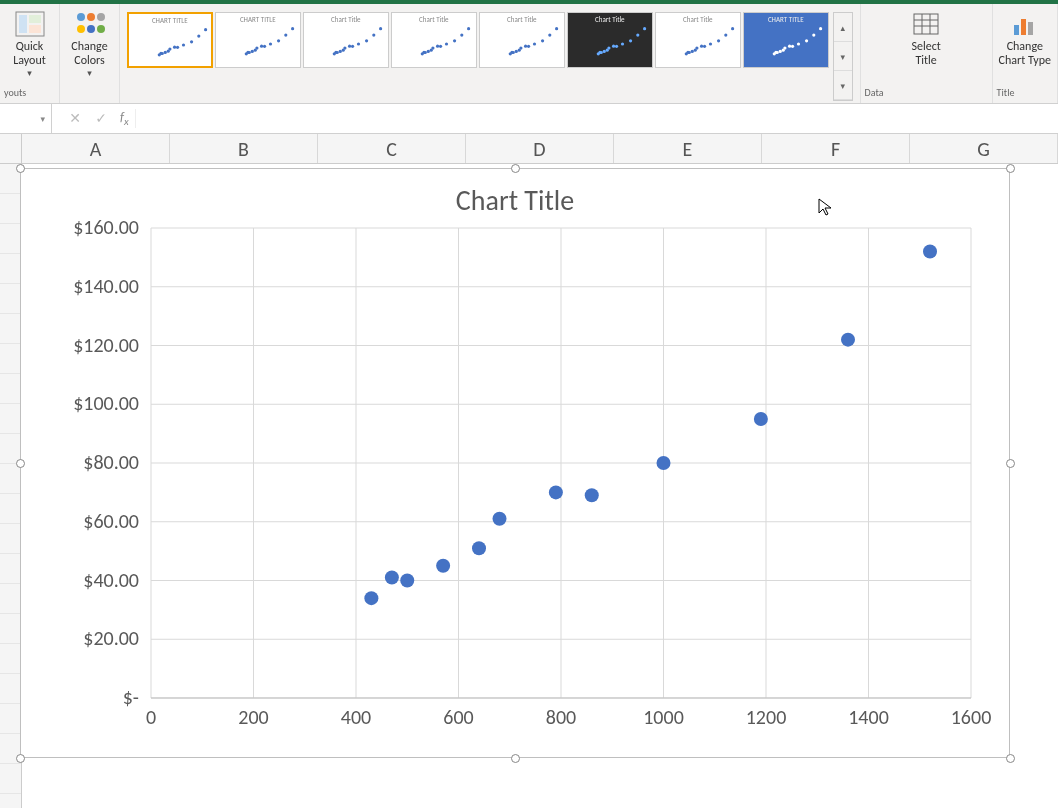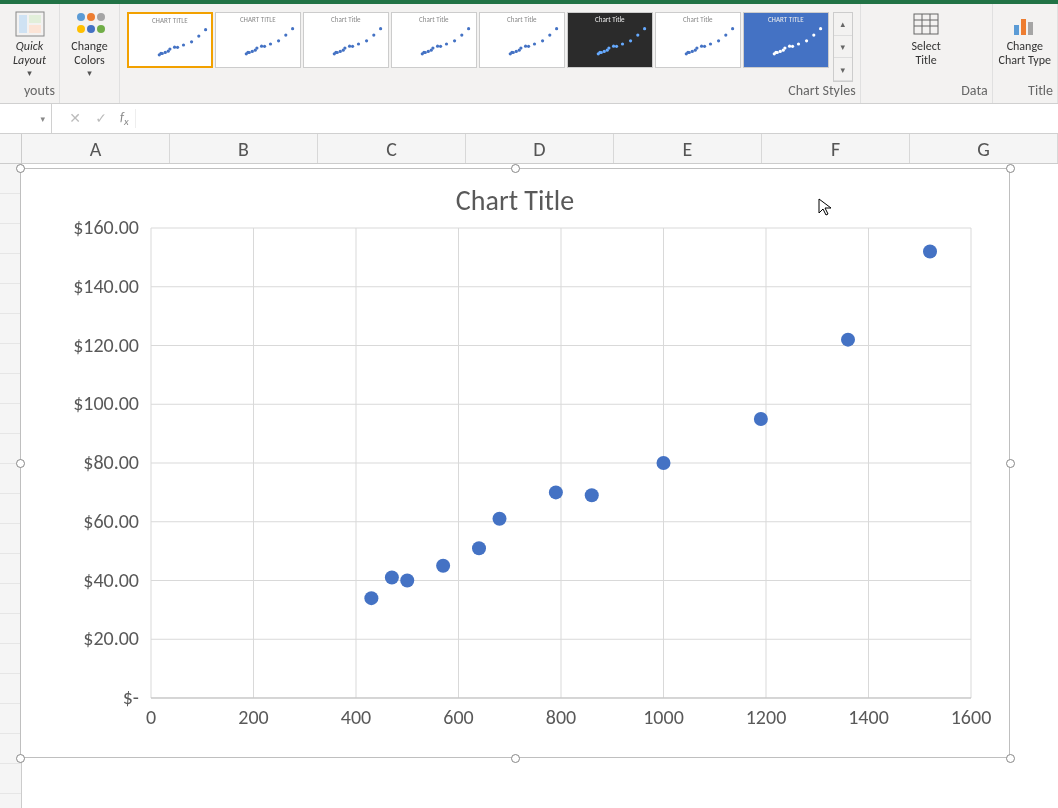--- a/index.html
+++ b/index.html
@@ -1,20 +1,20 @@
 <!DOCTYPE html>
 <html><head>
 <meta charset="utf-8">
 <style>
   * { box-sizing: border-box; margin: 0; padding: 0; font-family: "Segoe UI", Calibri, sans-serif; }
   body { background: #fff; width: 1058px; height: 808px; overflow: hidden; }
   .topbar { height: 4px; background: #217346; }
   .ribbon { background: #f3f2f1; border-bottom: 1px solid #d0d0d0; display: flex; align-items: stretch; height: 100px; }
   .group { border-right: 1px solid #e0e0e0; display: flex; flex-direction: column; align-items: center; justify-content: space-between; padding: 2px 4px 2px 4px; }
-  .group-label { font-size: 14px; color: #666; padding-bottom: 2px; text-align:right; width:100%;}
+  .group-label { font-size: 10px; color: #666; padding-bottom: 2px; text-align:left; width:100%;}
   .btn-stack { display: flex; flex-direction: column; align-items: center; justify-content: center; cursor: pointer; padding: 2px; font-size: 12px; color: #333; line-height: 1.15; text-align:center; min-width: 50px;}
   .btn-stack .ico { width: 32px; height: 32px; display:flex; align-items:center; justify-content:center; }
   .btn-stack .dropdown-arrow { font-size: 9px; color:#555; }
   .styles-row { display:flex; gap:2px; align-items: stretch; flex:1; padding-top:6px;}
   .style-thumb { width: 86px; height: 56px; background:#fff; border:1px solid #ccc; cursor:pointer; position:relative; overflow:hidden;}
   .style-thumb.selected { border: 2px solid #f2a100; }
   .style-thumb .mini-title { position:absolute; top:2px; left:0; width:100%; text-align:center; font-size:7px; color:#888;}
   .style-thumb .mini-plot { position:absolute; top:12px; left:10px; right:4px; bottom:6px;}
   .dark .mini-title{ color:#eee;}
   .scroller { width:20px; display:flex; flex-direction:column; border:1px solid #ccc; margin-left:2px;}
@@ -49,21 +49,21 @@
     <div style="display:flex;">
       <div class="btn-stack">
         <div class="ico">
           <svg width="30" height="26">
               <rect x="1" y="1" width="28" height="24" fill="none" stroke="#888"></rect>
               <rect x="4" y="4" width="8" height="18" fill="#cfe2f3"></rect>
               <rect x="14" y="4" width="12" height="8" fill="#e2efda"></rect>
               <rect x="14" y="14" width="12" height="8" fill="#fce4d6"></rect>
             </svg>
         </div>
-        <span style="white-space:pre-line;font-style:italic;">Quick
+        <span style="white-space:pre-line;">Quick
 Layout</span>
         <span class="dropdown-arrow">▾</span>
       </div>
     </div>
     <div class="group-label">youts</div>
   </div>
 
   <div class="group" style="min-width:60px;">
     <div class="btn-stack">
       <div class="ico">
@@ -220,21 +220,20 @@
             <circle cx="59.8" cy="10.075000000000003" r="1.6" fill="#ffffff"></circle>
             <circle cx="66.6" cy="3.700000000000003" r="1.6" fill="#ffffff"></circle>
           </svg>
         </div>
         <div class="scroller">
           <div>▴</div>
           <div>▾</div>
           <div>▾</div>
         </div>
       </div>
-    <div class="group-label">Chart Styles</div>
   </div>
 
   <div class="group" style="min-width:132px;">
     <div style="display:flex;">
       <div class="btn-stack">
         <div class="ico">
           <svg width="30" height="26">
               <rect x="3" y="3" width="24" height="20" fill="none" stroke="#666"></rect>
               <line x1="3" y1="9" x2="27" y2="9" stroke="#666"></line>
               <line x1="3" y1="15" x2="27" y2="15" stroke="#666"></line>

